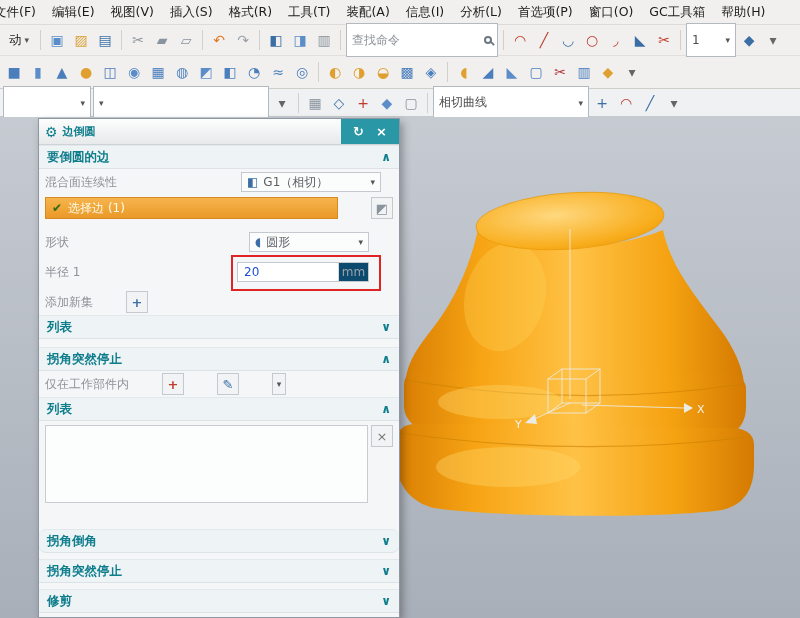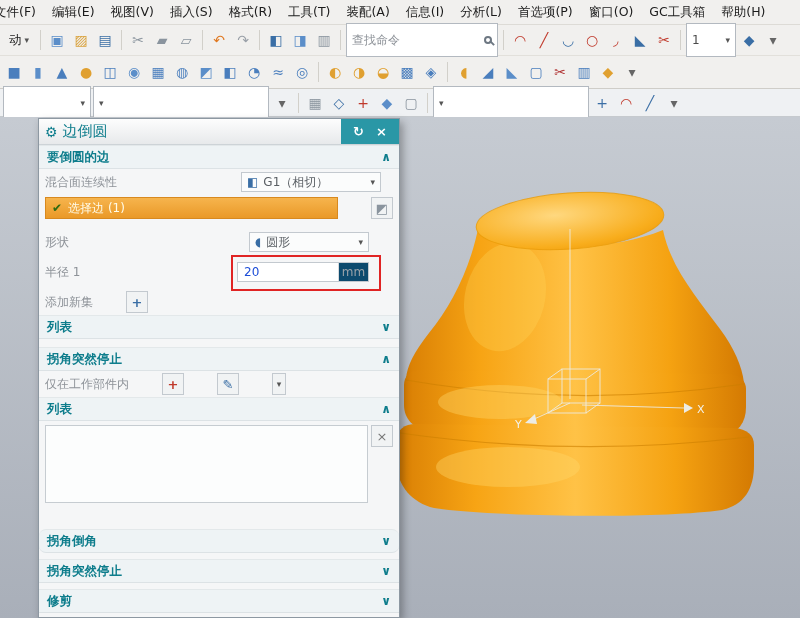--- a/index.html
+++ b/index.html
@@ -30,21 +30,21 @@
   .mag::after { content:''; position:absolute; width:6px; height:2px; background:#6d7782; transform:rotate(45deg); right:-5px; bottom:-2px; }
 
   
   .viewport { position:absolute; left:0; top:117px; width:800px; height:501px; background:linear-gradient(#c6cbd2, #a9afb9); }
   .viewport svg { display:block; }
 
   
   .dialog { position:absolute; left:38px; top:118px; width:362px; height:500px; background:#f5f6f7; border:1px solid #8d98a2; box-shadow:3px 4px 8px rgba(0,0,0,.3); z-index:10; font-size:12px; overflow:hidden; }
   .dlg-title { height:26px; display:flex; align-items:center; background:linear-gradient(#fdfdfd,#e7e9eb); border-bottom:1px solid #cdd3d7; padding-left:6px; gap:5px; }
   .gear { color:#0e7d8c; font-size:14px; }
-  .ttl { color:#0e7d8c; font-weight:normal; font-size:15px; }
+  .ttl { color:#0e7d8c; font-weight:bold; font-size:11px; }
   .titlebtns { margin-left:auto; height:100%; width:58px; background:#2a97a6; display:flex; align-items:center; justify-content:space-evenly; color:#fff; font-size:13px; font-weight:bold; }
   .titlebtns span { cursor:default; }
 
   .sec-hdr { height:24px; display:flex; align-items:center; padding:0 8px; background:#eef3f5; border-top:1px solid #e3e8ea; border-bottom:1px solid #dce2e5; color:#0e7d8c; font-weight:bold; font-size:12.5px; }
   .chev { margin-left:auto; color:#0e7d8c; font-weight:bold; font-size:12px; }
 
   .row { display:flex; align-items:center; min-height:26px; padding:0 6px;gap:30px; }
   .lbl { color:#8d9298; white-space:nowrap; }
   .mt4 { margin-top:4px; } .mt6 { margin-top:6px; } .mt8 { margin-top:8px; } .mt26 { margin-top:26px;border-radius:7px; }
   .mla { margin-left:auto; }
@@ -183,20 +183,21 @@
       <span class="ic" style="color: rgb(102, 102, 102);">▾</span>
       <span class="sep"></span>
       <span class="ic" style="color: rgb(138, 148, 158);">▦</span>
       <span class="ic" style="color: rgb(58, 110, 165);">◇</span>
       <span class="ic" style="color: rgb(192, 57, 43);">+</span>
       <span class="ic" style="color: rgb(91, 142, 201);">◆</span>
       <span class="ic" style="color: rgb(138, 148, 158);">▢</span>
       <span class="sep"></span>
     </span>
   <div class="tcombo w150">
+    <span class="cv">相切曲线</span>
     <span class="ddc">▾</span>
   </div>
   <span class="grp">
       <span class="ic" style="color: rgb(58, 110, 165);">+</span>
       <span class="ic" style="color: rgb(192, 57, 43);">◠</span>
       <span class="ic" style="color: rgb(58, 110, 165);">╱</span>
       <span class="ic" style="color: rgb(102, 102, 102);">▾</span>
     </span>
 </div>
 

